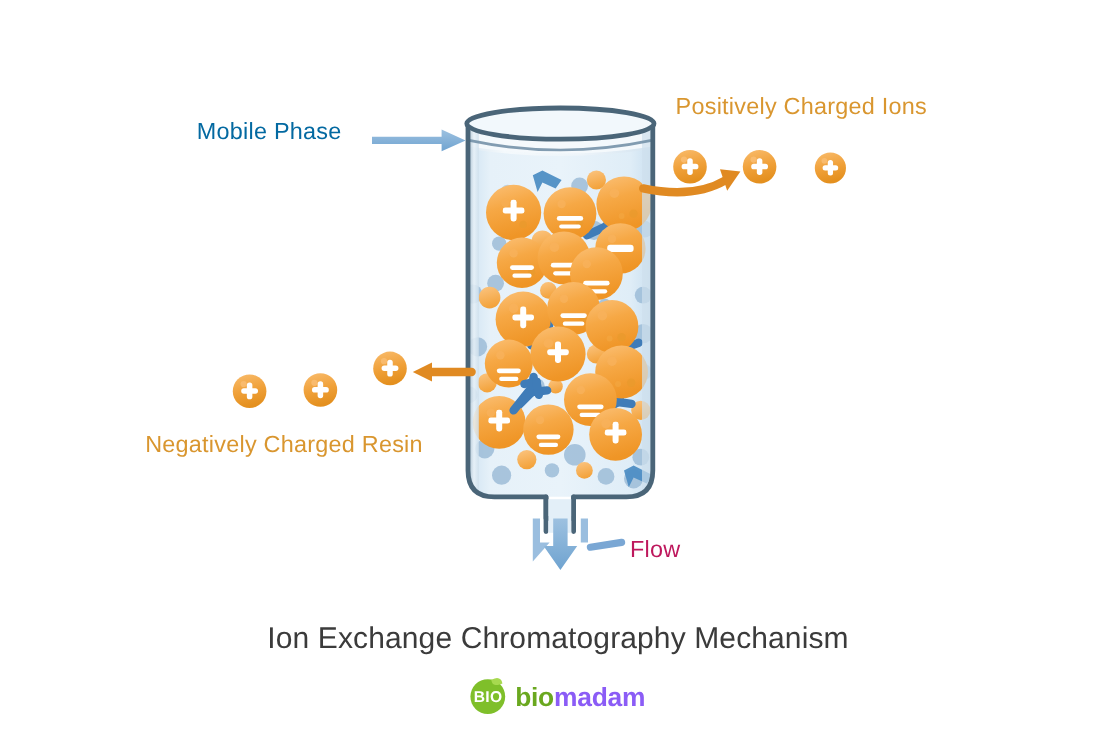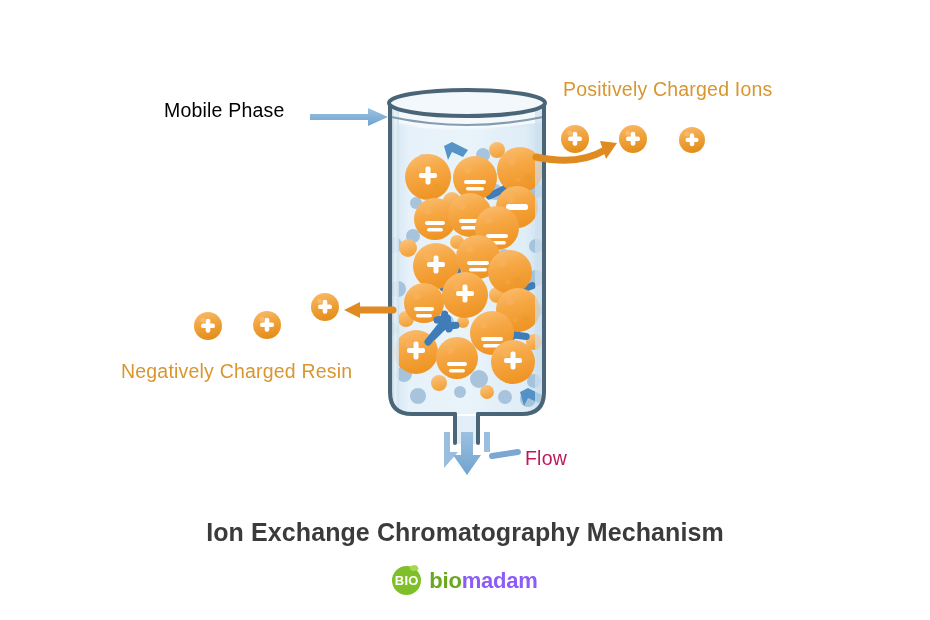--- a/index.html
+++ b/index.html
@@ -10,38 +10,38 @@
     overflow:hidden;
     position:relative;
   }
   #stage{position:absolute;left:0;top:0;width:930px;height:620px;}
   svg#diagram{position:absolute;left:0;top:0;width:930px;height:620px;display:block;}
 
   .lbl{position:absolute;white-space:nowrap;}
 
   .lbl-mobile{
     left:164px;top:99px;
-    font-size:19.5px;color:#000000;letter-spacing:.2px;
+    font-size:19.5px;color:#0369a1;letter-spacing:.2px;
   }
   .lbl-pos{
     left:563px;top:78px;
     font-size:19.5px;color:#d9962f;letter-spacing:.2px;
   }
   .lbl-neg{
     left:121px;top:360px;
     font-size:19.5px;color:#d9962f;letter-spacing:.2px;
   }
   .lbl-flow{
     left:525px;top:447px;
     font-size:19.5px;color:#be185d;letter-spacing:.2px;
   }
   .title{
     position:absolute;left:0;top:518px;width:930px;
     text-align:center;font-size:25px;color:#3b3b3b;
-    letter-spacing:.1px;font-weight:700;
+    letter-spacing:.1px;font-weight:400;
   }
   .logo{
     position:absolute;left:0;top:566px;width:930px;
     display:flex;align-items:center;justify-content:center;gap:8px;
   }
   .logo-mark{
     width:29px;height:29px;border-radius:50%;
     background:#7fbf2a;
     display:flex;align-items:center;justify-content:center;
     position:relative;

